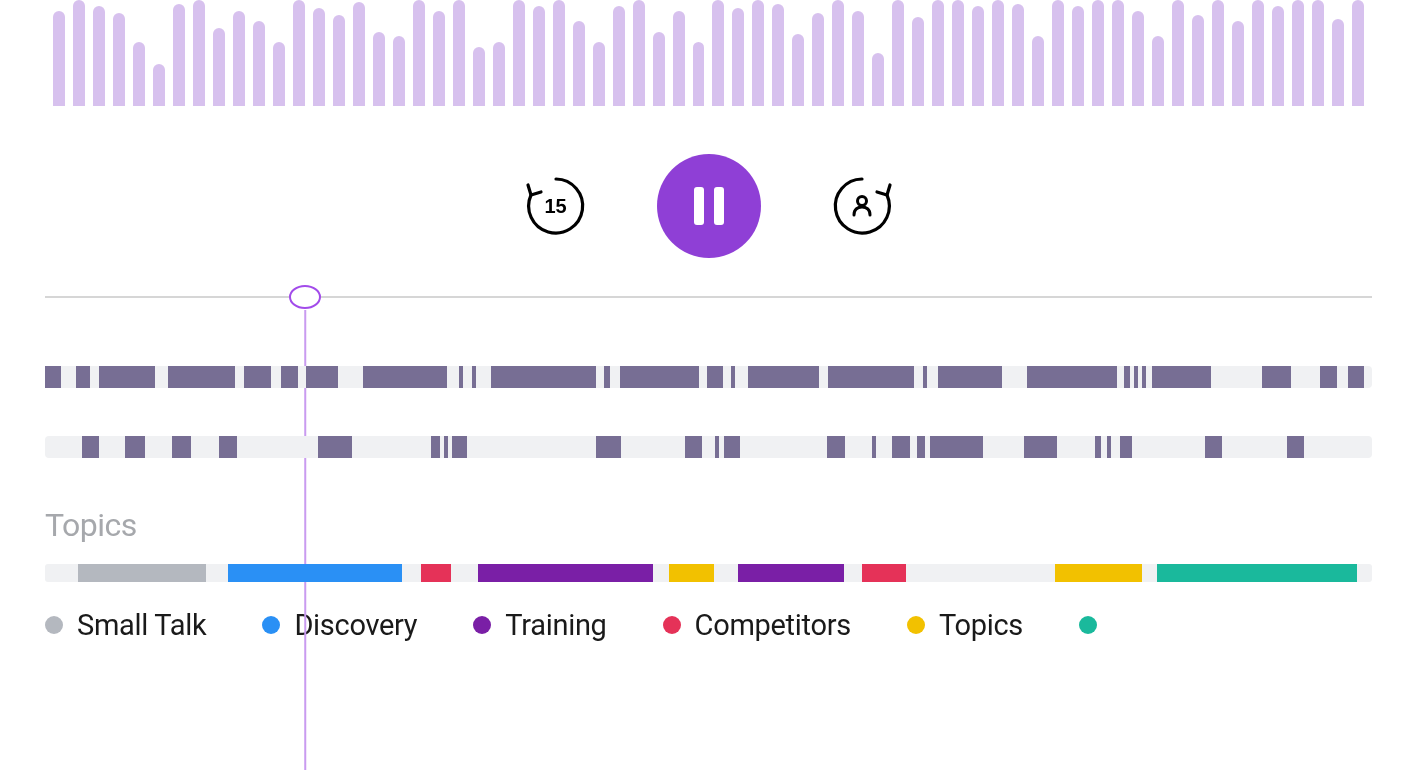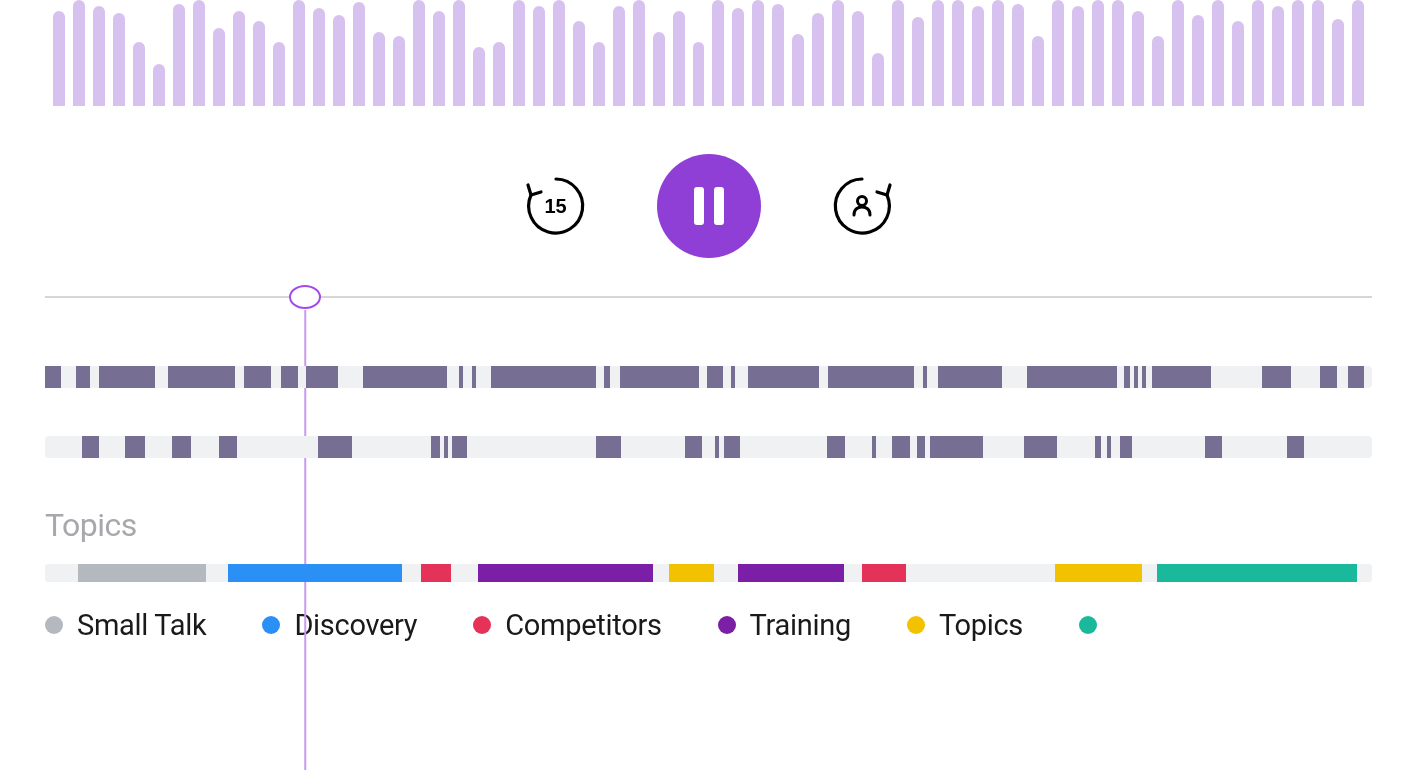--- a/index.html
+++ b/index.html
@@ -338,28 +338,28 @@
   <div class="legend" id="legend">
       <div class="legend-item">
         <span class="dot" style="background: rgb(180, 184, 191);"></span>
         <span>Small Talk</span>
       </div>
       <div class="legend-item">
         <span class="dot" style="background: rgb(42, 144, 245);"></span>
         <span>Discovery</span>
       </div>
       <div class="legend-item">
+        <span class="dot" style="background: rgb(122, 31, 166);"></span>
+        <span>Training</span>
+      </div>
+      <div class="legend-item">
         <span class="dot" style="background: rgb(229, 50, 88);"></span>
         <span>Competitors</span>
       </div>
       <div class="legend-item">
-        <span class="dot" style="background: rgb(122, 31, 166);"></span>
-        <span>Training</span>
-      </div>
-      <div class="legend-item">
         <span class="dot" style="background: rgb(242, 193, 0);"></span>
         <span>Topics</span>
       </div>
       <div class="legend-item">
         <span class="dot" style="background: rgb(26, 185, 156);"></span>
       </div>
     </div>
 
 </div>
 

